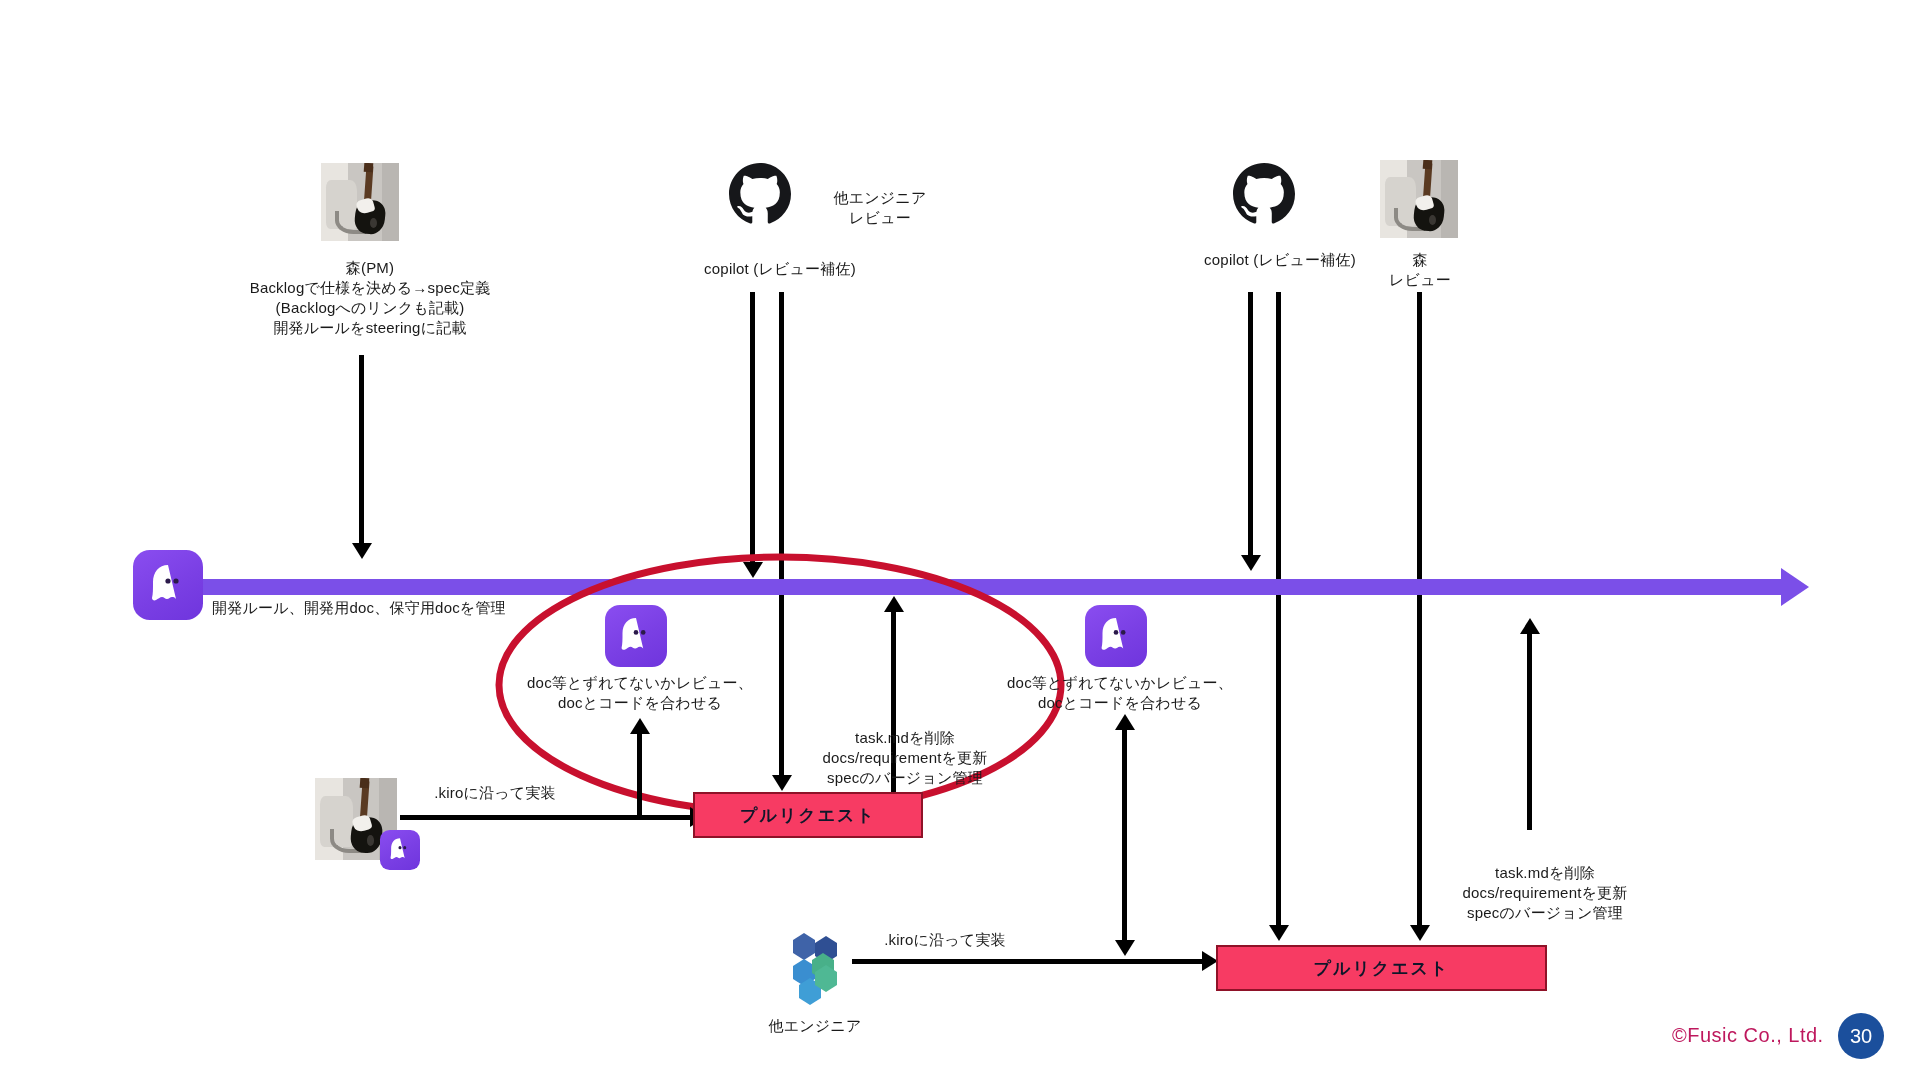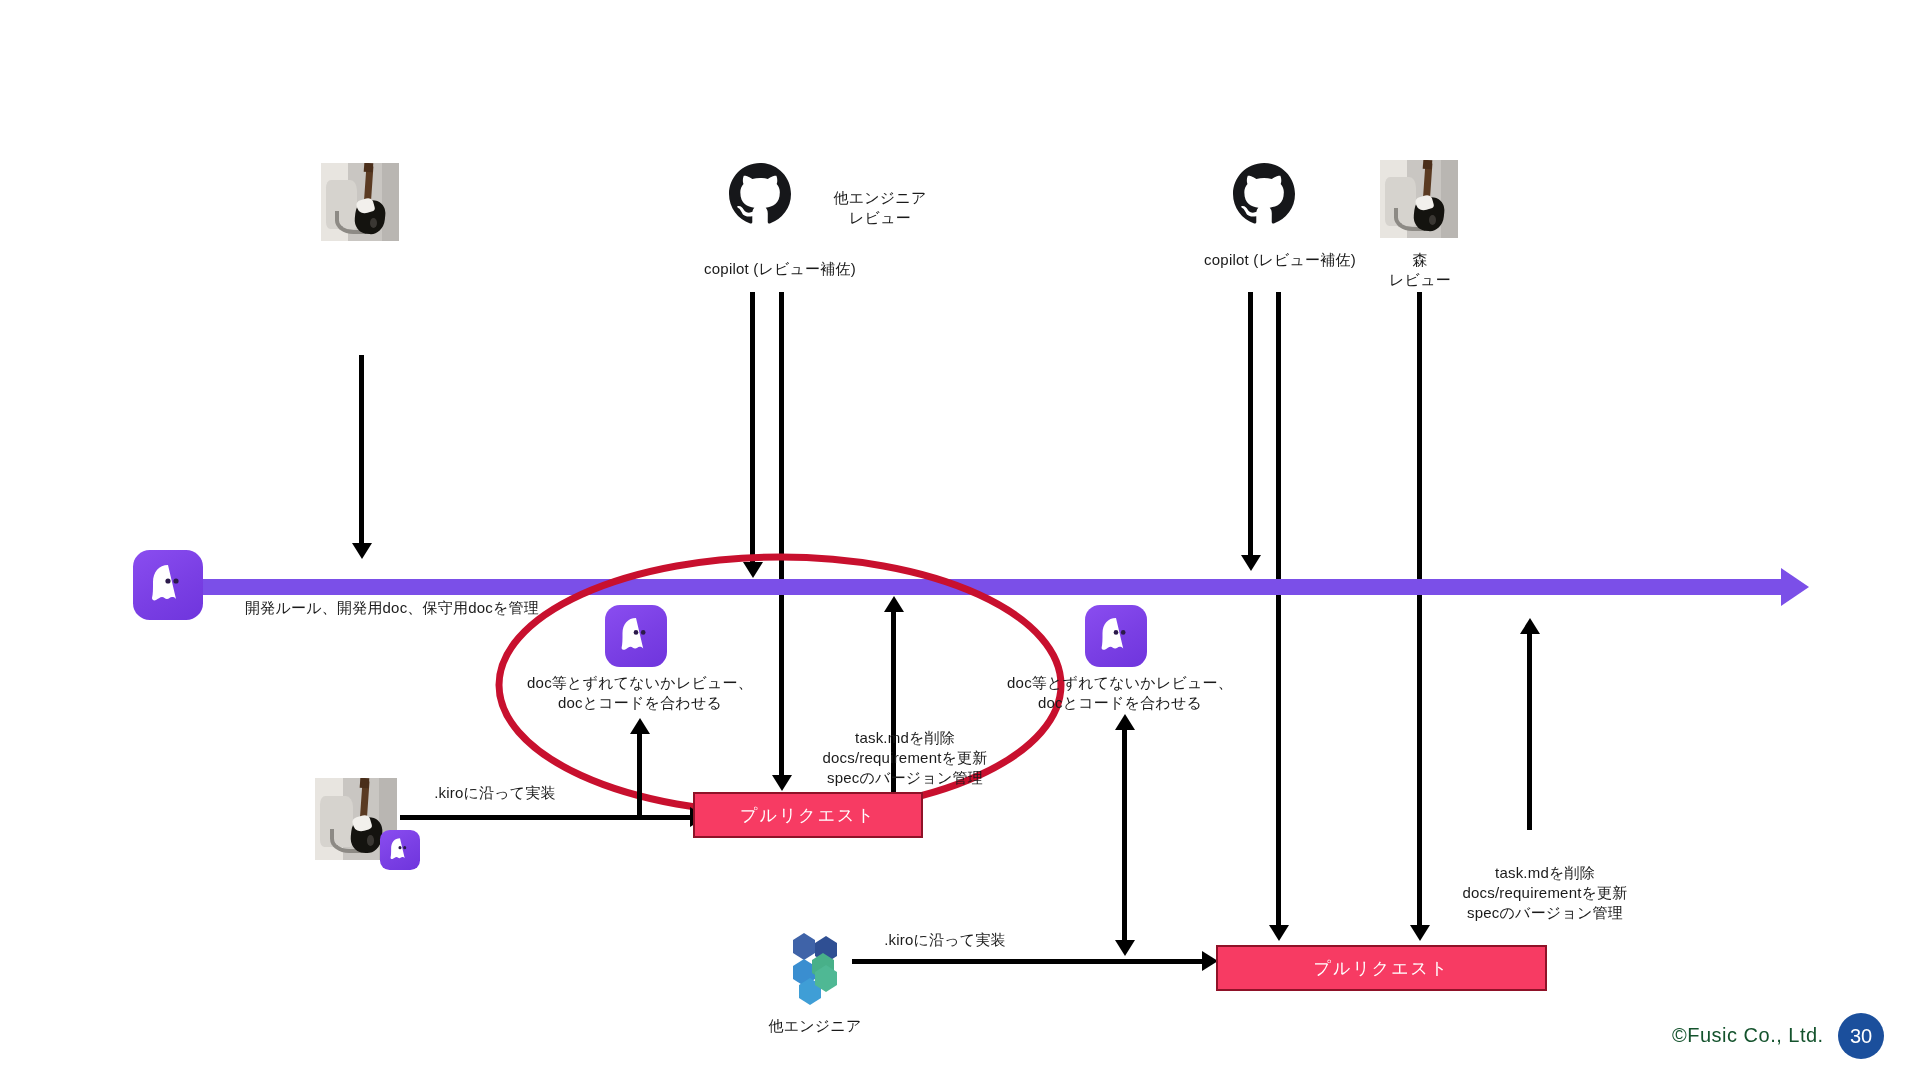--- a/index.html
+++ b/index.html
@@ -15,21 +15,21 @@
   
   .txt{
     position:absolute;
     font-size:15px;
     line-height:20px;
     color:#1a1a1a;
     text-align:center;
     white-space:pre-line;
     letter-spacing:.2px;
   }
-  .txt.left{text-align:center;}
+  .txt.left{text-align:left;}
 
   
   .guitar{
     position:absolute;
     background:#c9c6c2;
     overflow:hidden;
   }
   .guitar .wallL{position:absolute;left:0;top:0;width:34%;height:100%;background:#e8e5e0;}
   .guitar .wallR{position:absolute;right:0;top:0;width:22%;height:100%;background:#b9b6b2;}
   .guitar .cushion{position:absolute;left:6%;top:22%;width:40%;height:62%;background:#d6d3ce;border-radius:16% 22% 10% 14%;}
@@ -104,33 +104,34 @@
     position:absolute;width:0;height:0;
     border-top:10px solid transparent;border-bottom:10px solid transparent;
     border-left:16px solid #000;
   }
 
   
   .prbox{
     position:absolute;
     background:#f73b63;
     border:2px solid #8f1228;
-    color:#ffffff;
+    color:#0f172a;
     font-size:17px;
     display:flex;align-items:center;justify-content:center;
     letter-spacing:2px;
+    font-weight:bold;
   }
 
   
   .ellipse{position:absolute;}
 
   
   .copy{
     position:absolute;
-    color:#14532d;
+    color:#be185d;
     font-size:20px;
     letter-spacing:.5px;
   }
   .pagenum{
     position:absolute;
     width:46px;height:46px;border-radius:50%;
     background:#1b4f9c;color:#fff;
     font-size:20px;
     display:flex;align-items:center;justify-content:center;
   }
@@ -144,20 +145,24 @@
     <div class="wallL"></div>
       <div class="wallR"></div>
       <div class="cushion"></div>
     <div class="cable"></div>
       <div class="neck"></div>
       <div class="head"></div>
     <div class="body"></div>
       <div class="pick"></div>
       <div class="knob"></div>
   </div>
+  <div class="txt" style="left:170px;top:258px;width:400px;">森(PM)
+Backlogで仕様を決める→spec定義
+(Backlogへのリンクも記載)
+開発ルールをsteeringに記載</div>
 
   <div class="arw-v" style="left:359px;top:355px;height:195px;"></div>
   <div class="arw-down" style="left:352px;top:543px;"></div>
 
   <div class="gh" style="left:729px;top:163px;">
     <svg width="62" height="62" viewBox="0 0 16 16" fill="#16171a" aria-hidden="true">
       <path d="M8 0C3.58 0 0 3.58 0 8c0 3.54 2.29 6.53 5.47 7.59.4.07.55-.17.55-.38
         0-.19-.01-.82-.01-1.49-2.01.37-2.53-.49-2.69-.94-.09-.23-.48-.94-.82-1.13-.28-.15-.68-.52-.01-.53.63-.01
         1.08.58 1.23.82.72 1.21 1.87.87 2.33.66.07-.52.28-.87.51-1.07-1.78-.2-3.64-.89-3.64-3.95
         0-.87.31-1.59.82-2.15-.08-.2-.36-1.02.08-2.12 0 0 .67-.21 2.2.82a7.42 7.42 0 0 1 2-.27c.68 0

